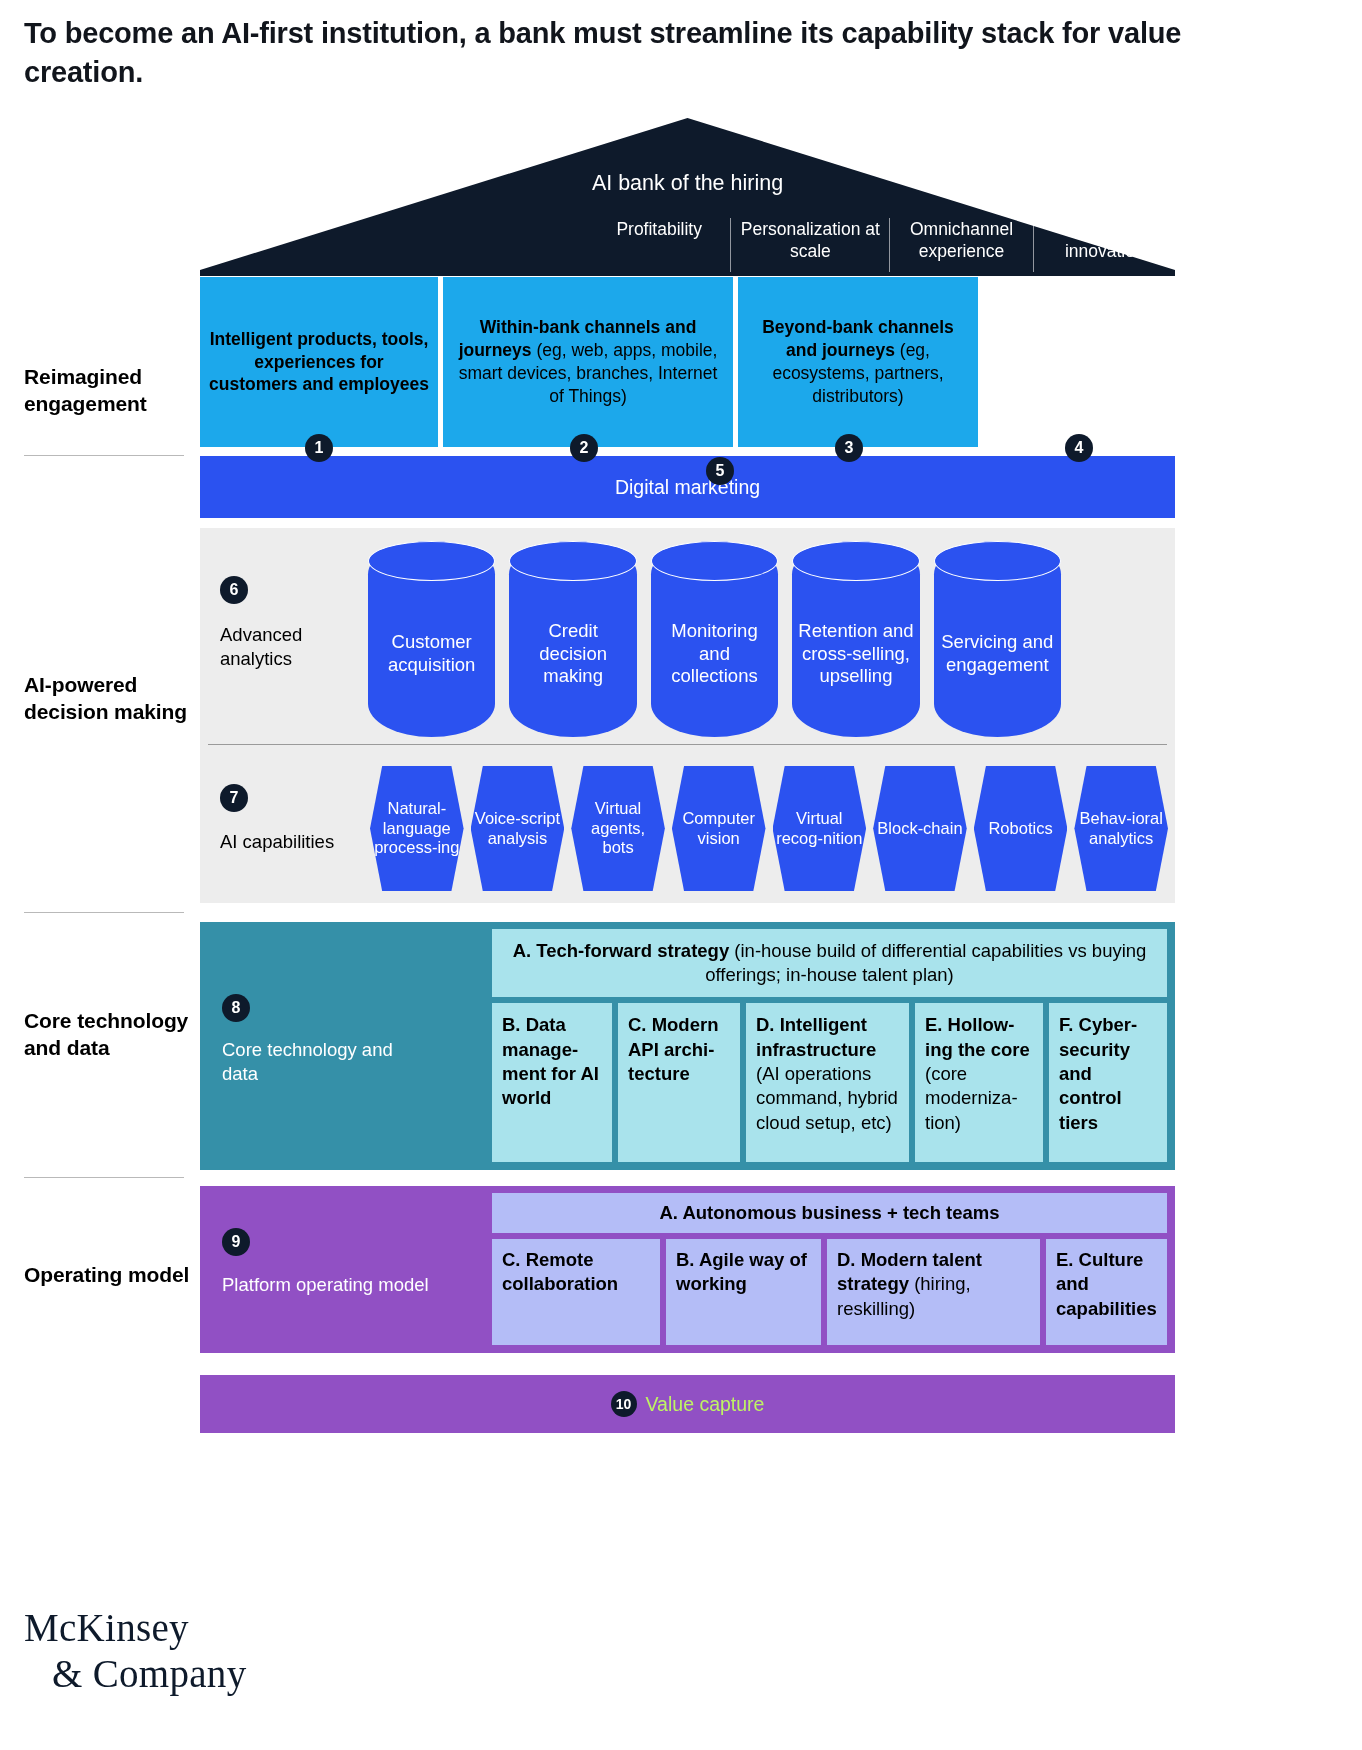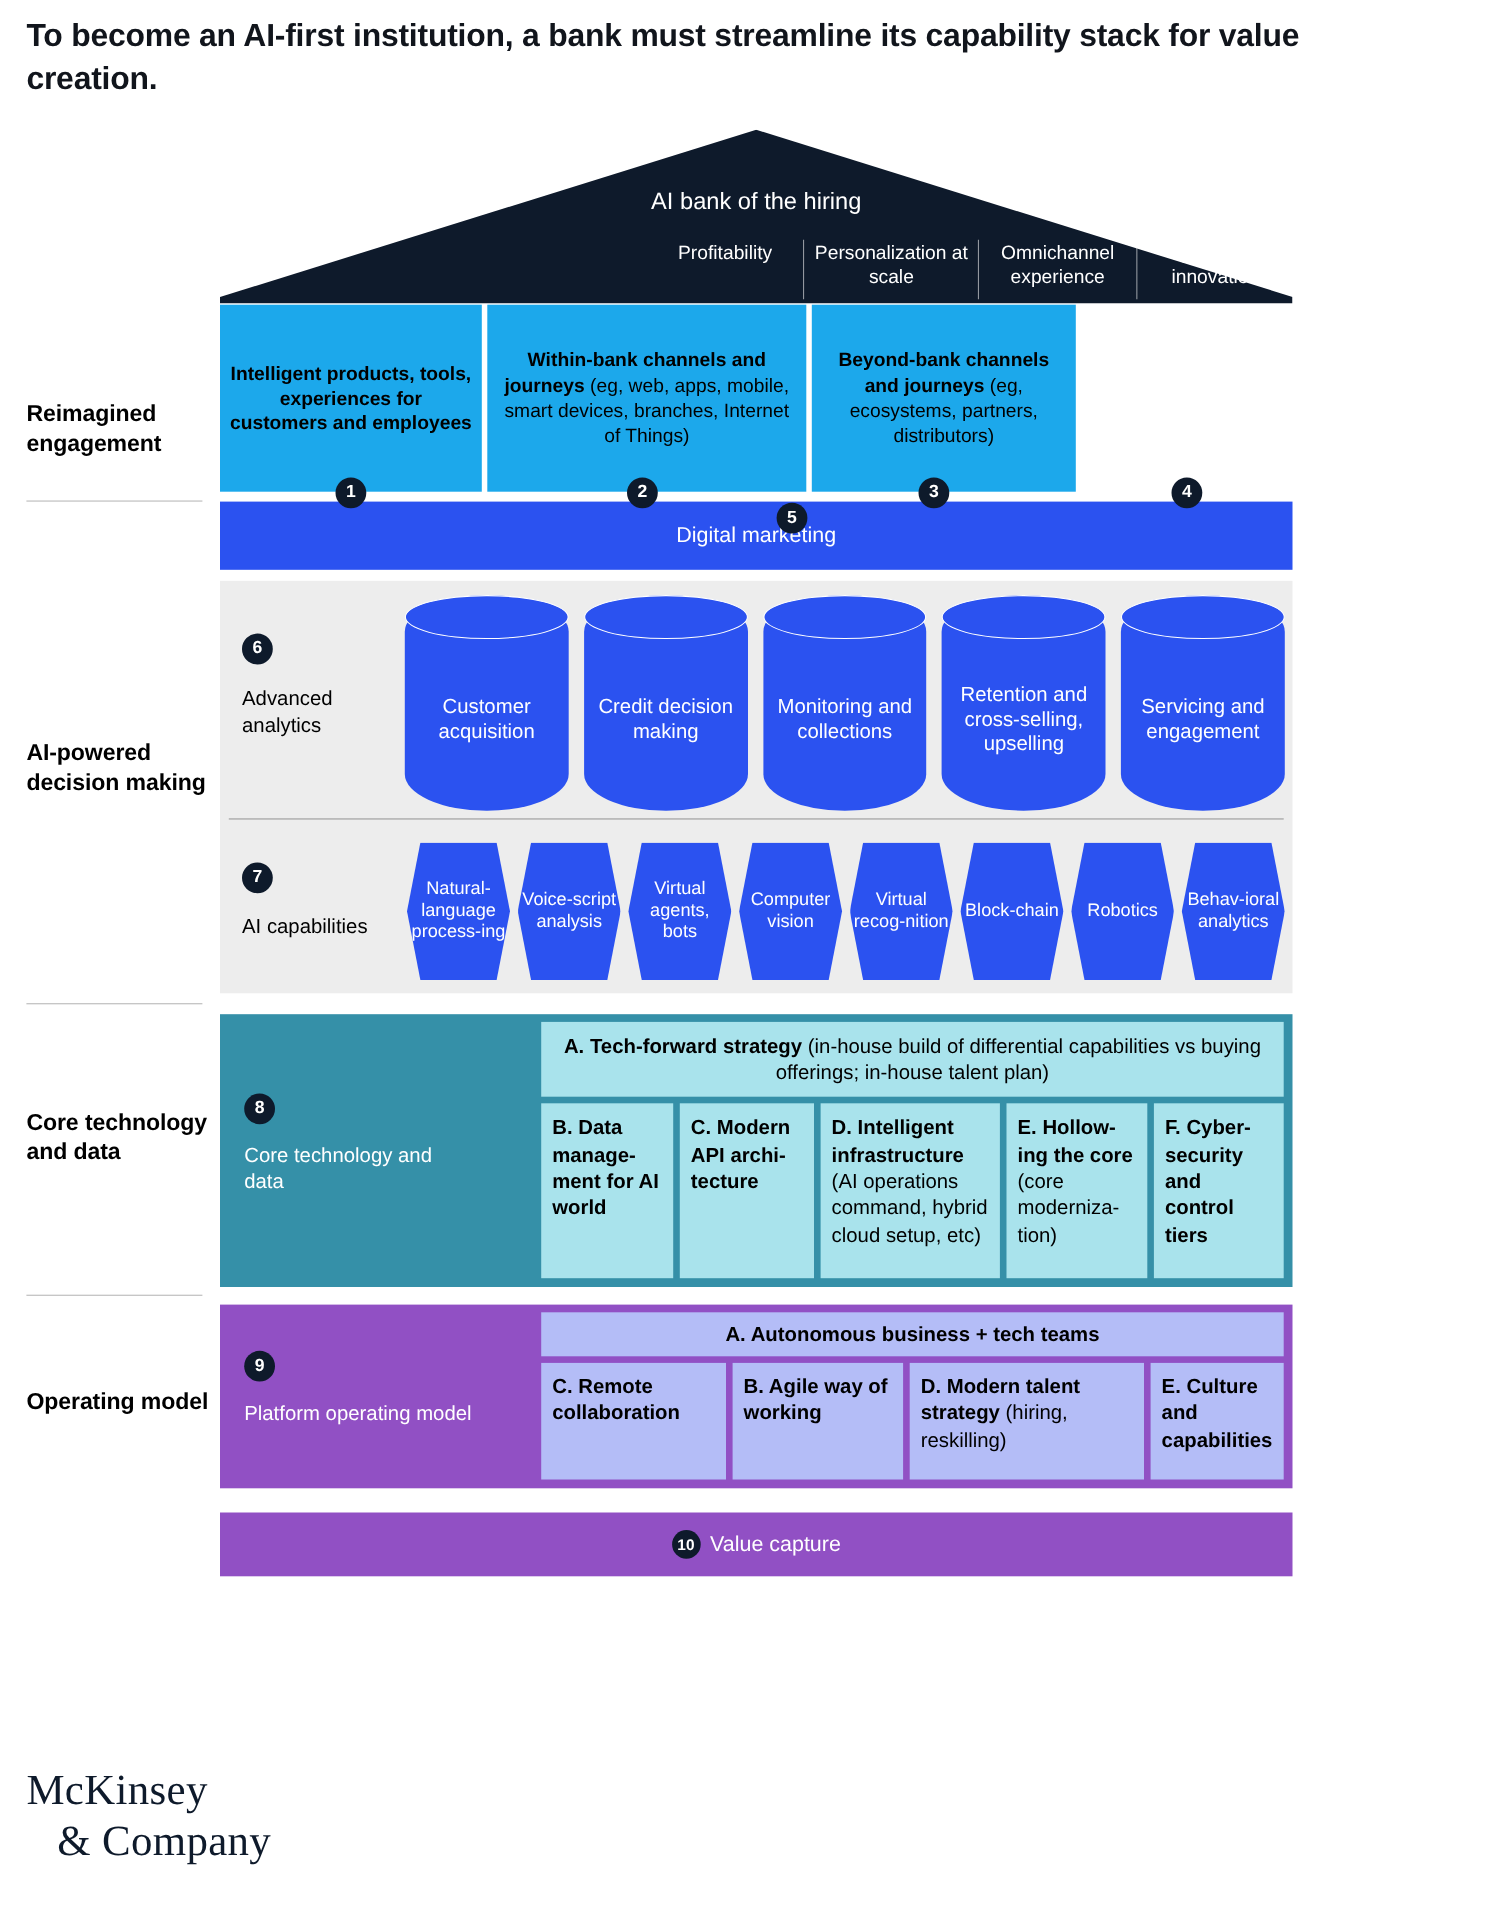--- a/index.html
+++ b/index.html
@@ -121,21 +121,21 @@
   .panel-divider {
     position: absolute; left: 8px; right: 8px; top: 216px;
     height: 1px; background: #9a9a9a;
   }
   .side-cap {
     position: absolute;
     font-size: 18.5px; line-height: 1.28; color: #000;
   }
   .cyl-row {
     position: absolute; left: 168px; top: 13px;
-    width: 800px; height: 196px;
+    width: 693px; height: 196px;
     display: flex; gap: 14px;
   }
   .cyl {
     flex: 1; position: relative;
     display: flex; align-items: center; justify-content: center;
   }
   .cyl-body {
     position: absolute; inset: 0;
     background: #2B52F0;
     border-radius: 50% / 17%;
@@ -234,21 +234,21 @@
     display: flex; align-items: center; justify-content: center;
     gap: 9px;
   }
   .vc-badge {
     position: relative;
     width: 26px; height: 26px; border-radius: 50%;
     background: #0e1a2b; color: #fff;
     font-size: 14px; font-weight: bold;
     display: flex; align-items: center; justify-content: center;
   }
-  .vc-label { color: #ffffff; font-size: 19.5px; }
+  .vc-label { color: #bef264; font-size: 19.5px; }
 
   
   .logo {
     position: absolute; left: 24px; top: 1608px;
     font-family: "Liberation Serif", serif;
     color: #0e1a2b;
     line-height: 1.0;
   }
   .logo .l1 { font-size: 39px; letter-spacing: .3px; }
   .logo .l2 { font-size: 39px; letter-spacing: .3px; margin-left: 28px; margin-top: 7px; }

